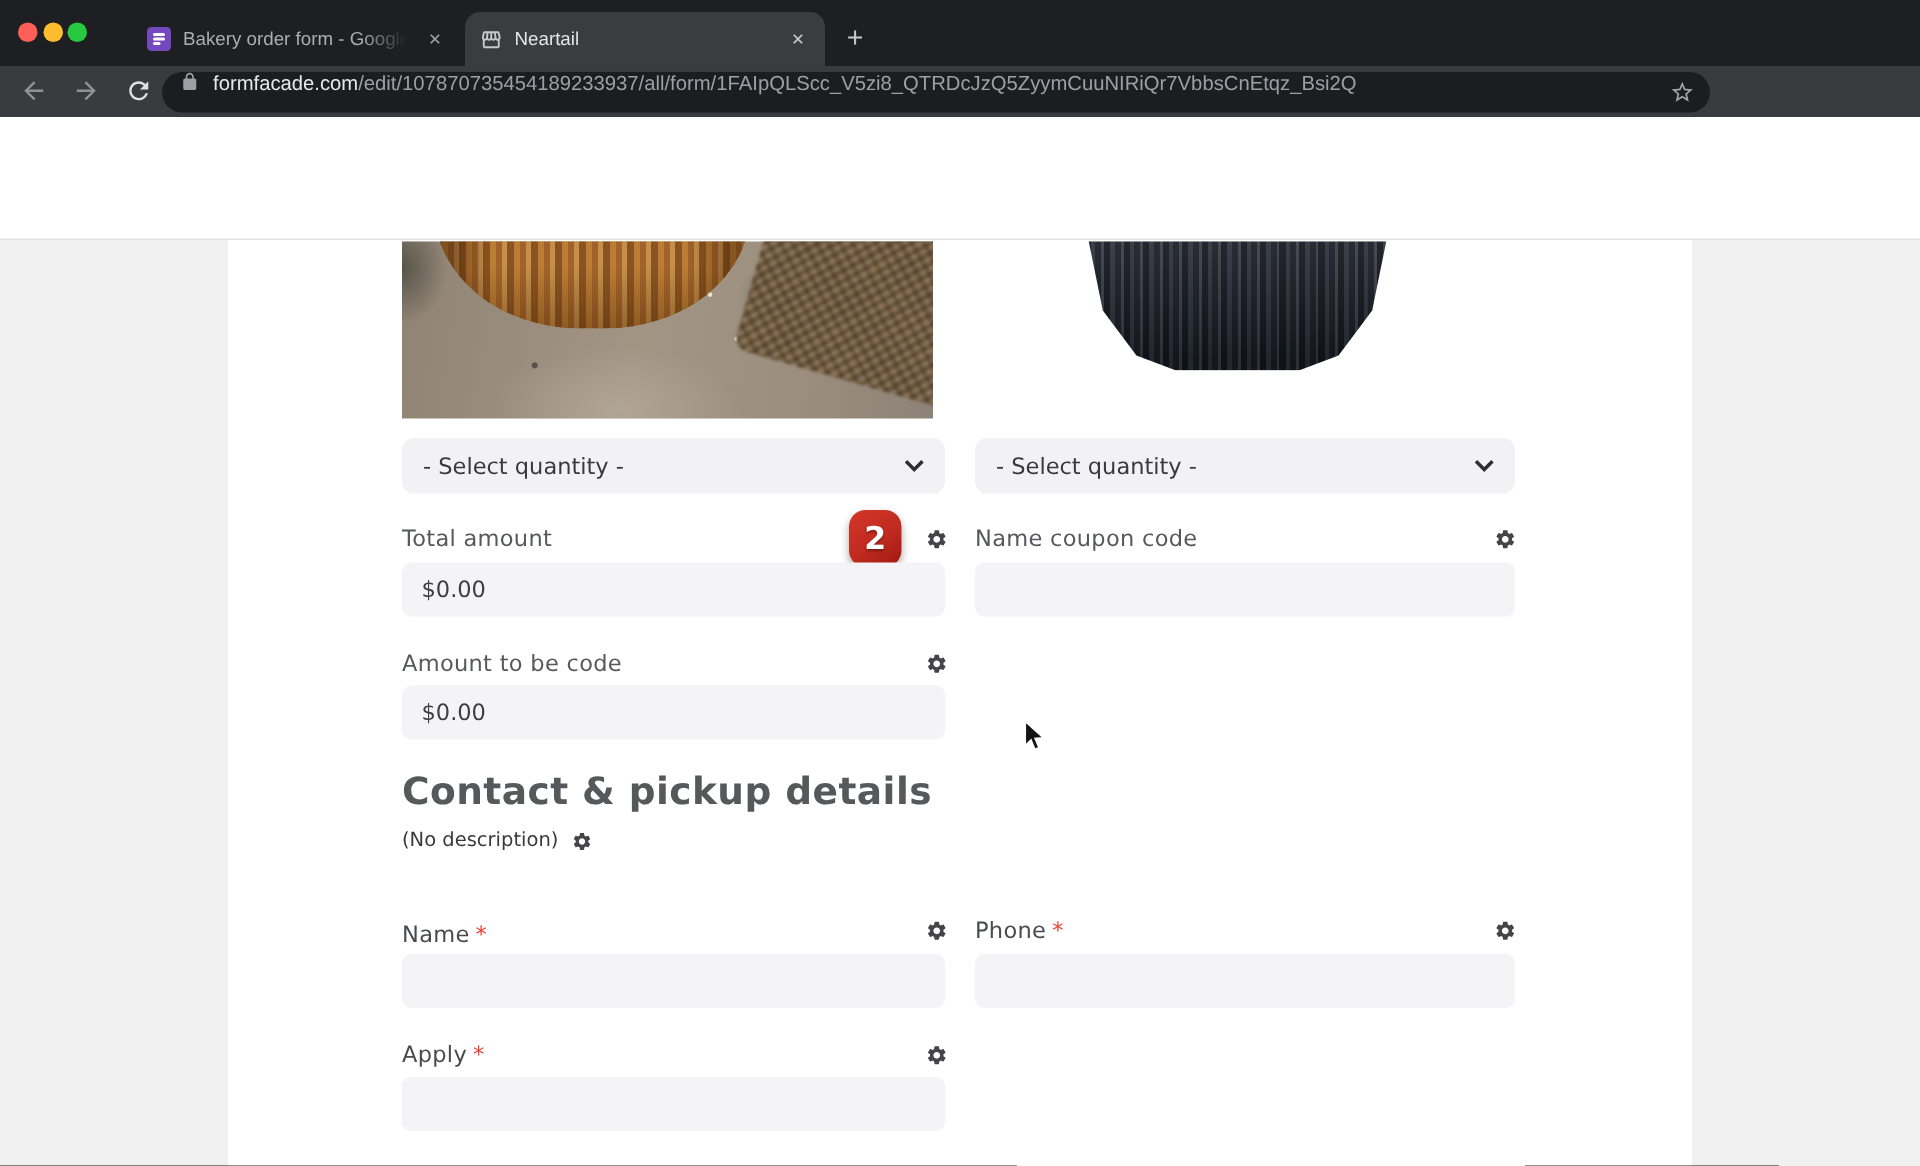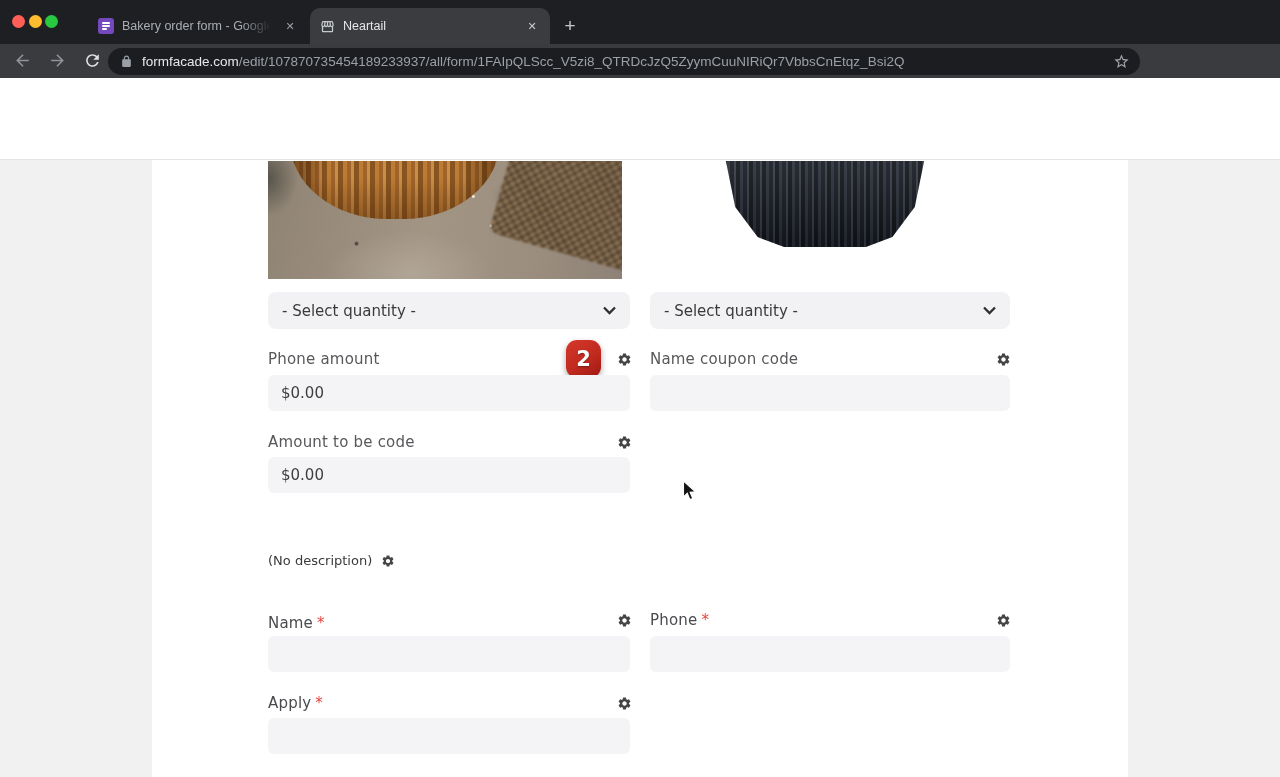--- a/index.html
+++ b/index.html
@@ -25,21 +25,21 @@
   .favicon-forms i:nth-child(1){ top:4px; width:8px; }
   .favicon-forms i:nth-child(2){ top:7.2px; width:8px; }
   .favicon-forms i:nth-child(3){ top:10.4px; width:5px; }
   .newtab { position:absolute; left:558px; top:14px; width:24px; height:24px; color:#c3c7cb;
             font-size:19px; line-height:24px; text-align:center; cursor:pointer;
             font-family:"Liberation Sans", sans-serif; }
 
   .toolbar { position:absolute; left:0; top:44px; width:1280px; height:34px; background:#3a3b3e; }
   .navbtn { position:absolute; top:7px; width:19px; height:19px; cursor:pointer; }
   .omnibox { position:absolute; left:108px; top:3.5px; width:1032px; height:27px; border-radius:13.5px;
-             background:#1c1d20; display:flex; align-items:center; padding:0 36px 0 12px;
+             background:#1c1d20; display:flex; padding:0 36px 0 12px;
              font-family:"Liberation Sans", sans-serif; font-size:13.5px; cursor:text; }
   .url { white-space:nowrap; overflow:hidden; margin-left:9px; }
   .url .dom { color:#e6e8ea; }
   .url .path { color:#9aa0a6; }
   .star { position:absolute; right:10px; top:5px; width:17px; height:17px; cursor:pointer; }
   .extbtn { position:absolute; cursor:pointer; }
   .mailicon { left:1154px; top:49px; width:23px; height:23px; border-radius:5px;
               background:linear-gradient(160deg,#5cba62,#3d9a4b); }
   .mailicon .flap { position:absolute; left:3px; top:4px; width:17px; height:9px;
               background:#fff; clip-path:polygon(0 100%, 50% 0, 100% 100%); opacity:.95; }
@@ -240,21 +240,21 @@
         <polyline points="1,1.5 6.5,7 12,1.5" fill="none" stroke="#2f2f33" stroke-width="2.3"></polyline>
       </svg>
   </div>
   <div class="select sel-right">
     <span>- Select quantity -</span>
     <svg width="13" height="9" viewBox="0 0 13 9">
         <polyline points="1,1.5 6.5,7 12,1.5" fill="none" stroke="#2f2f33" stroke-width="2.3"></polyline>
       </svg>
   </div>
 
-  <div class="flabel" style="left:268px;top:350px">Phone amount</div>
+  <div class="flabel" style="left:268px;top:350px">Total amount</div>
   <div class="badge">2</div>
   <svg class="gearbtn" style="left:617px;top:352px" viewBox="0 0 24 24" fill="currentColor">
       <use href="#p-gear"></use>
     </svg>
   <div class="field" style="left:268px;top:375px;width:362px">
     <span>$0.00</span>
   </div>
 
   <div class="flabel" style="left:650px;top:350px">Name coupon code</div>
   <svg class="gearbtn" style="left:996px;top:352px" viewBox="0 0 24 24" fill="currentColor">
@@ -265,20 +265,21 @@
   </div>
 
   <div class="flabel" style="left:268px;top:433px">Amount to be code</div>
   <svg class="gearbtn" style="left:617px;top:435px" viewBox="0 0 24 24" fill="currentColor">
       <use href="#p-gear"></use>
     </svg>
   <div class="field" style="left:268px;top:457px;width:362px">
     <span>$0.00</span>
   </div>
 
+  <div class="section-title">Contact &amp; pickup details</div>
   <div class="section-desc">(No description)</div>
   <svg class="gearbtn" style="left:381px;top:554px;width:14px;height:14px" viewBox="0 0 24 24" fill="currentColor">
       <use href="#p-gear"></use>
     </svg>
 
   <div class="flabel dark" style="left:268px;top:614px"><span>Name</span><span class="req">*</span></div>
   <svg class="gearbtn" style="left:617px;top:613px" viewBox="0 0 24 24" fill="currentColor">
       <use href="#p-gear"></use>
     </svg>
   <div class="field" style="left:268px;top:636px;width:362px">

